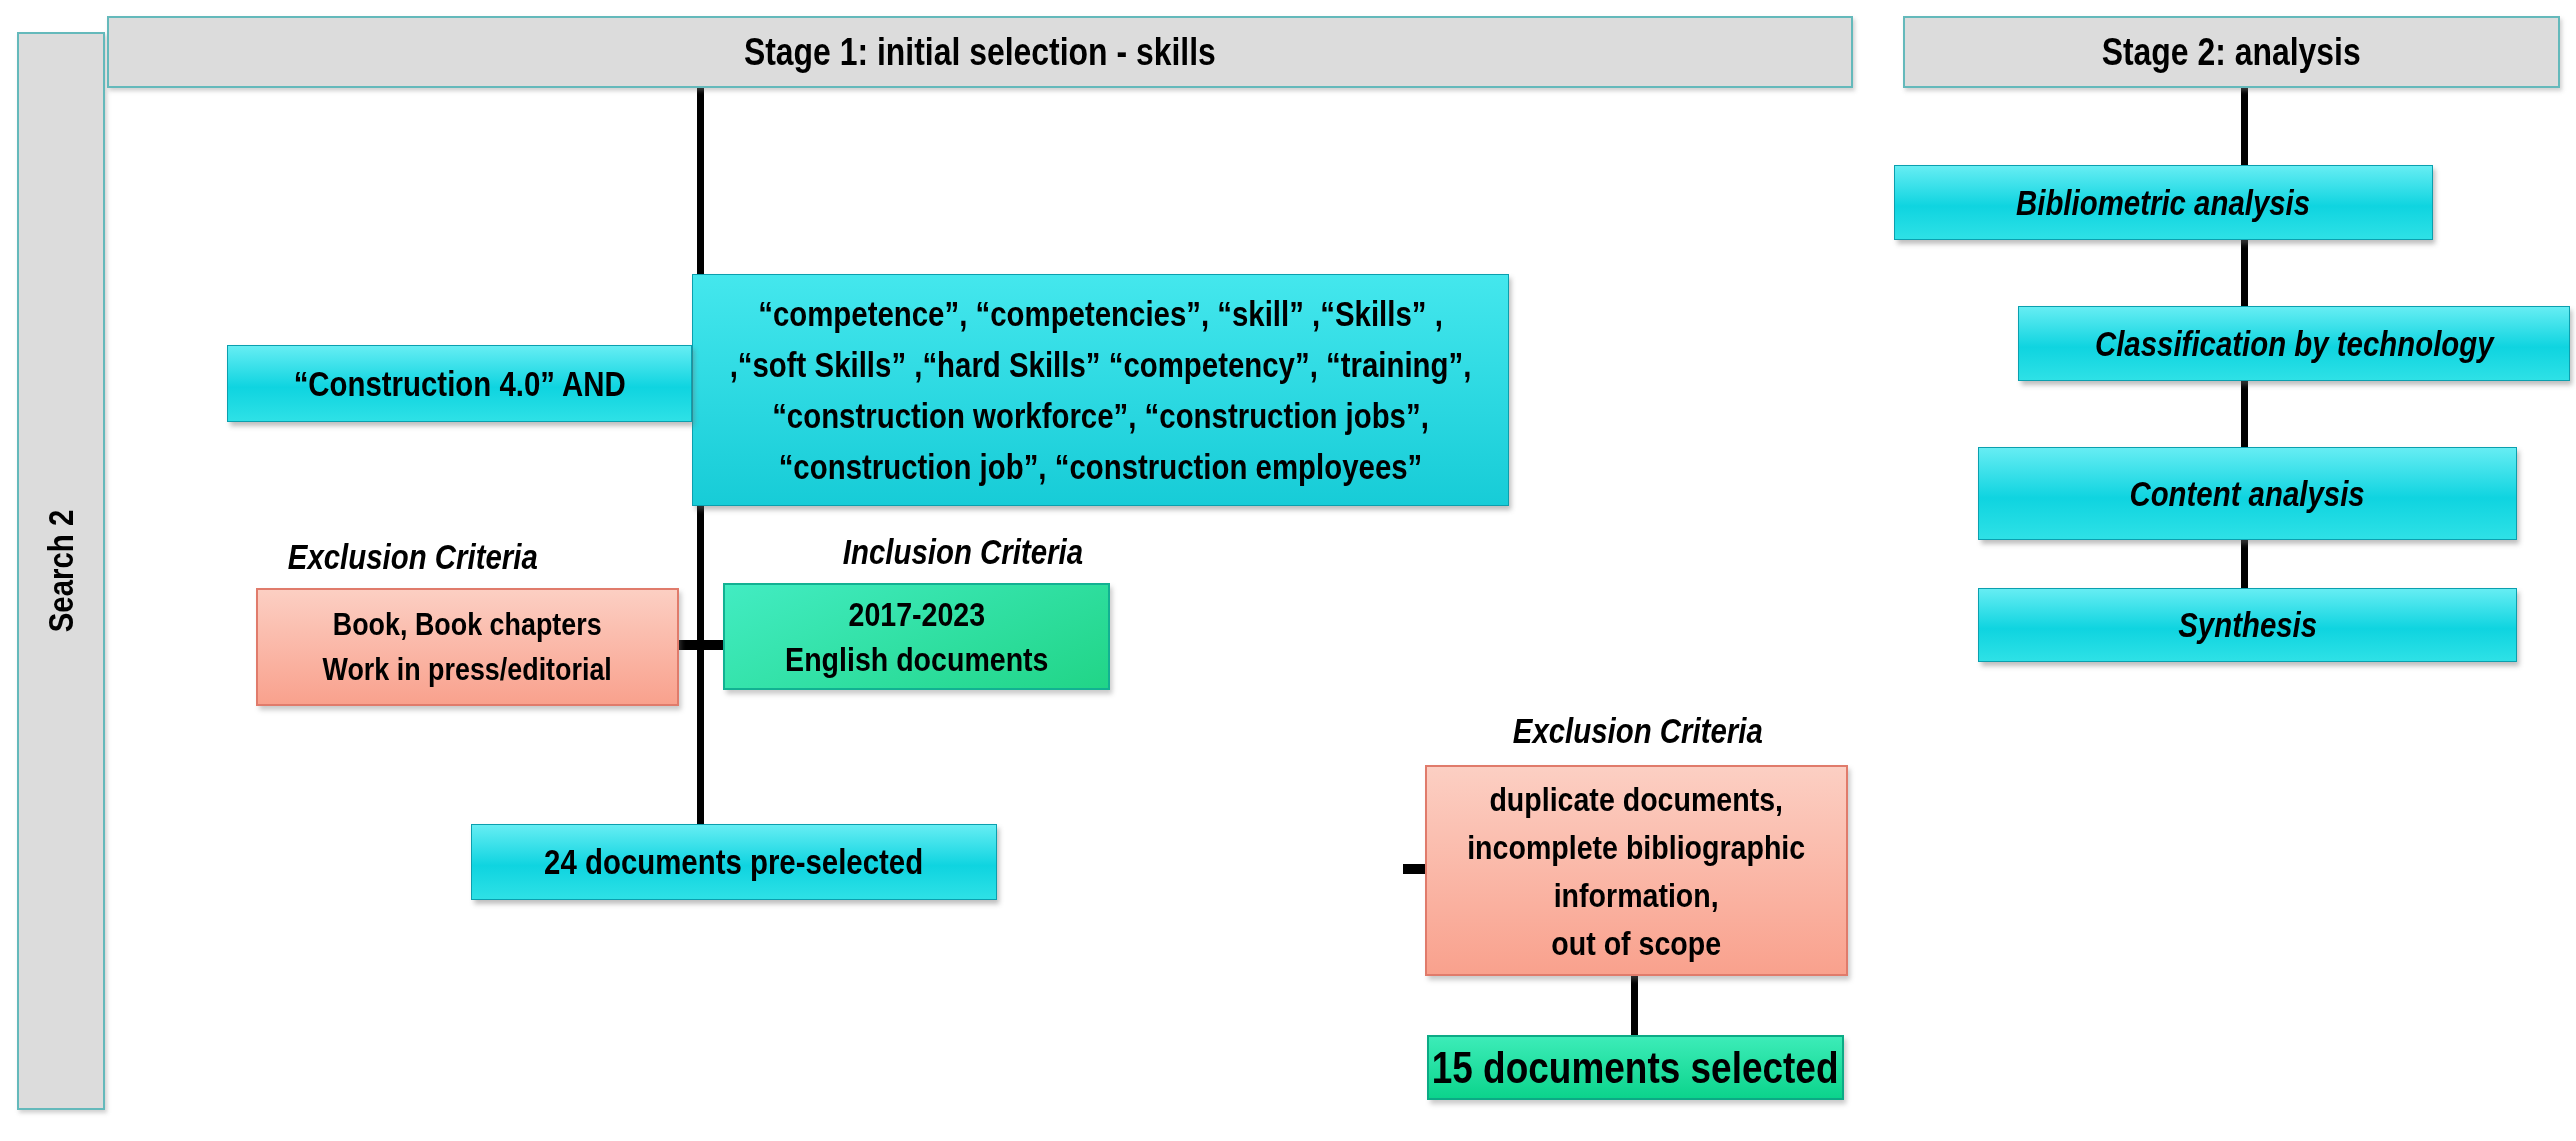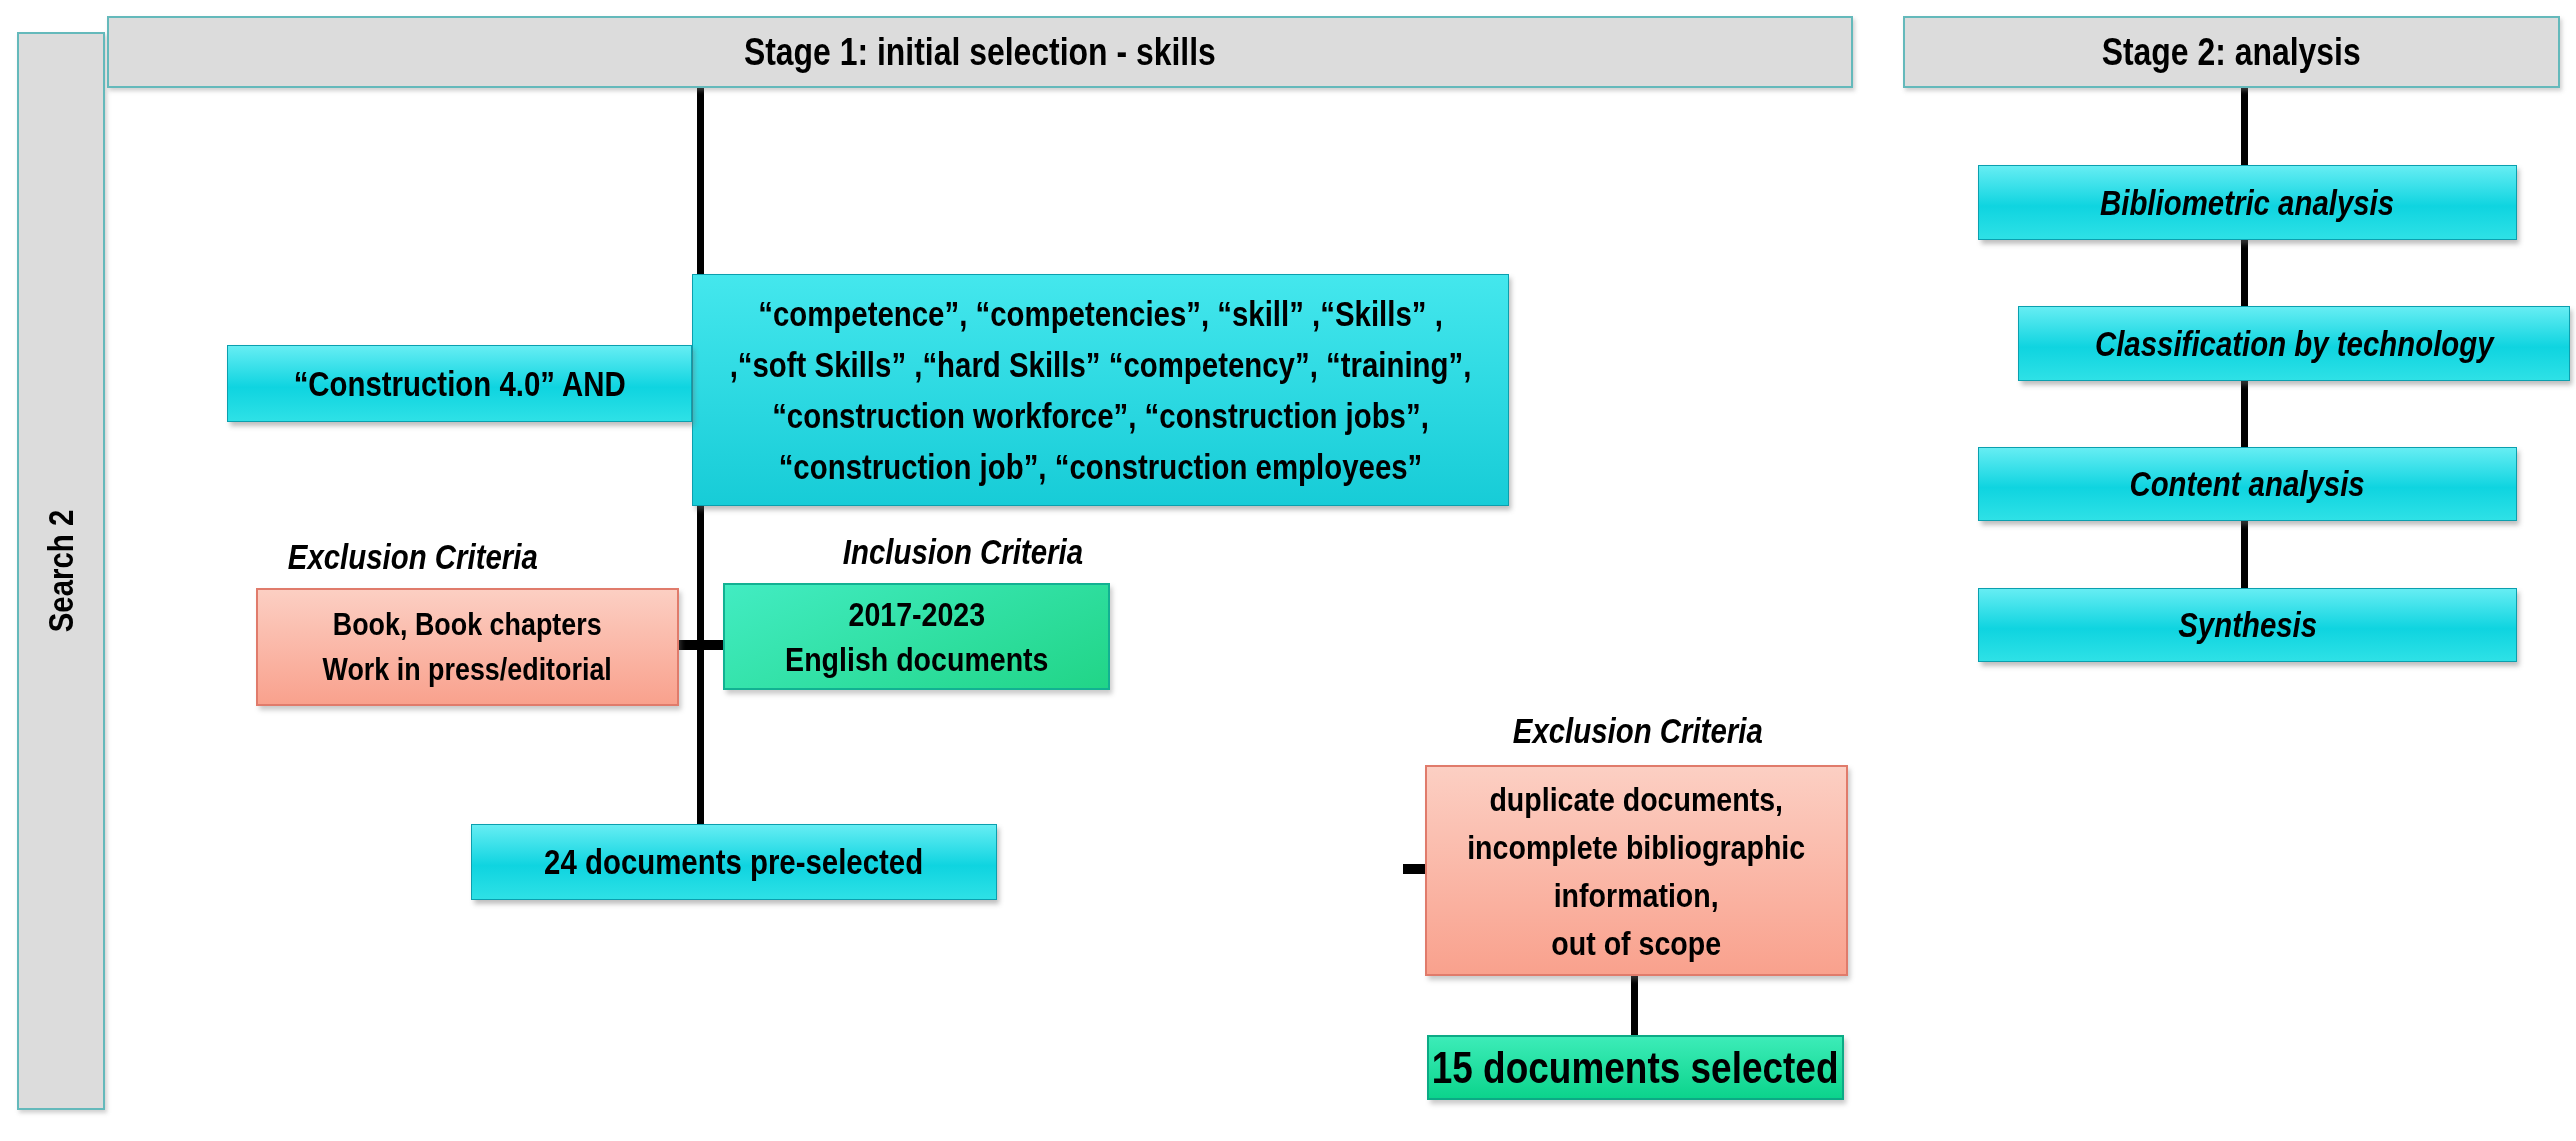--- a/index.html
+++ b/index.html
@@ -129,27 +129,27 @@
       <div>incomplete bibliographic</div>
       <div>information,</div>
       <div>out of scope</div>
     </span>
   </div>
 
   <div class="box green2" style="left:1427px; top:1035px; width:417px; height:65px; font-size:44px;">
     <span class="tx">15 documents selected</span>
   </div>
 
-  <div class="box cyan italic" style="left:1978px; top:165px; width:539px; height:75px; font-size:35px;">
+  <div class="box cyan italic" style="left:1894px; top:165px; width:539px; height:75px; font-size:35px;">
     <span class="tx">Bibliometric analysis</span>
   </div>
   <div class="box cyan italic" style="left:1978px; top:306px; width:552px; height:75px; font-size:35px;margin-left:40px;">
     <span class="tx">Classification by technology</span>
   </div>
-  <div class="box cyan italic" style="left:1978px; top:447px; width:539px; height:74px; font-size:35px;">
+  <div class="box cyan italic" style="left:1978px; top:447px; width:539px; height:93px; font-size:35px;">
     <span class="tx">Content analysis</span>
   </div>
   <div class="box cyan italic" style="left:1978px; top:588px; width:539px; height:74px; font-size:35px;">
     <span class="tx">Synthesis</span>
   </div>
 
 </div>
 
 
 </body></html>

